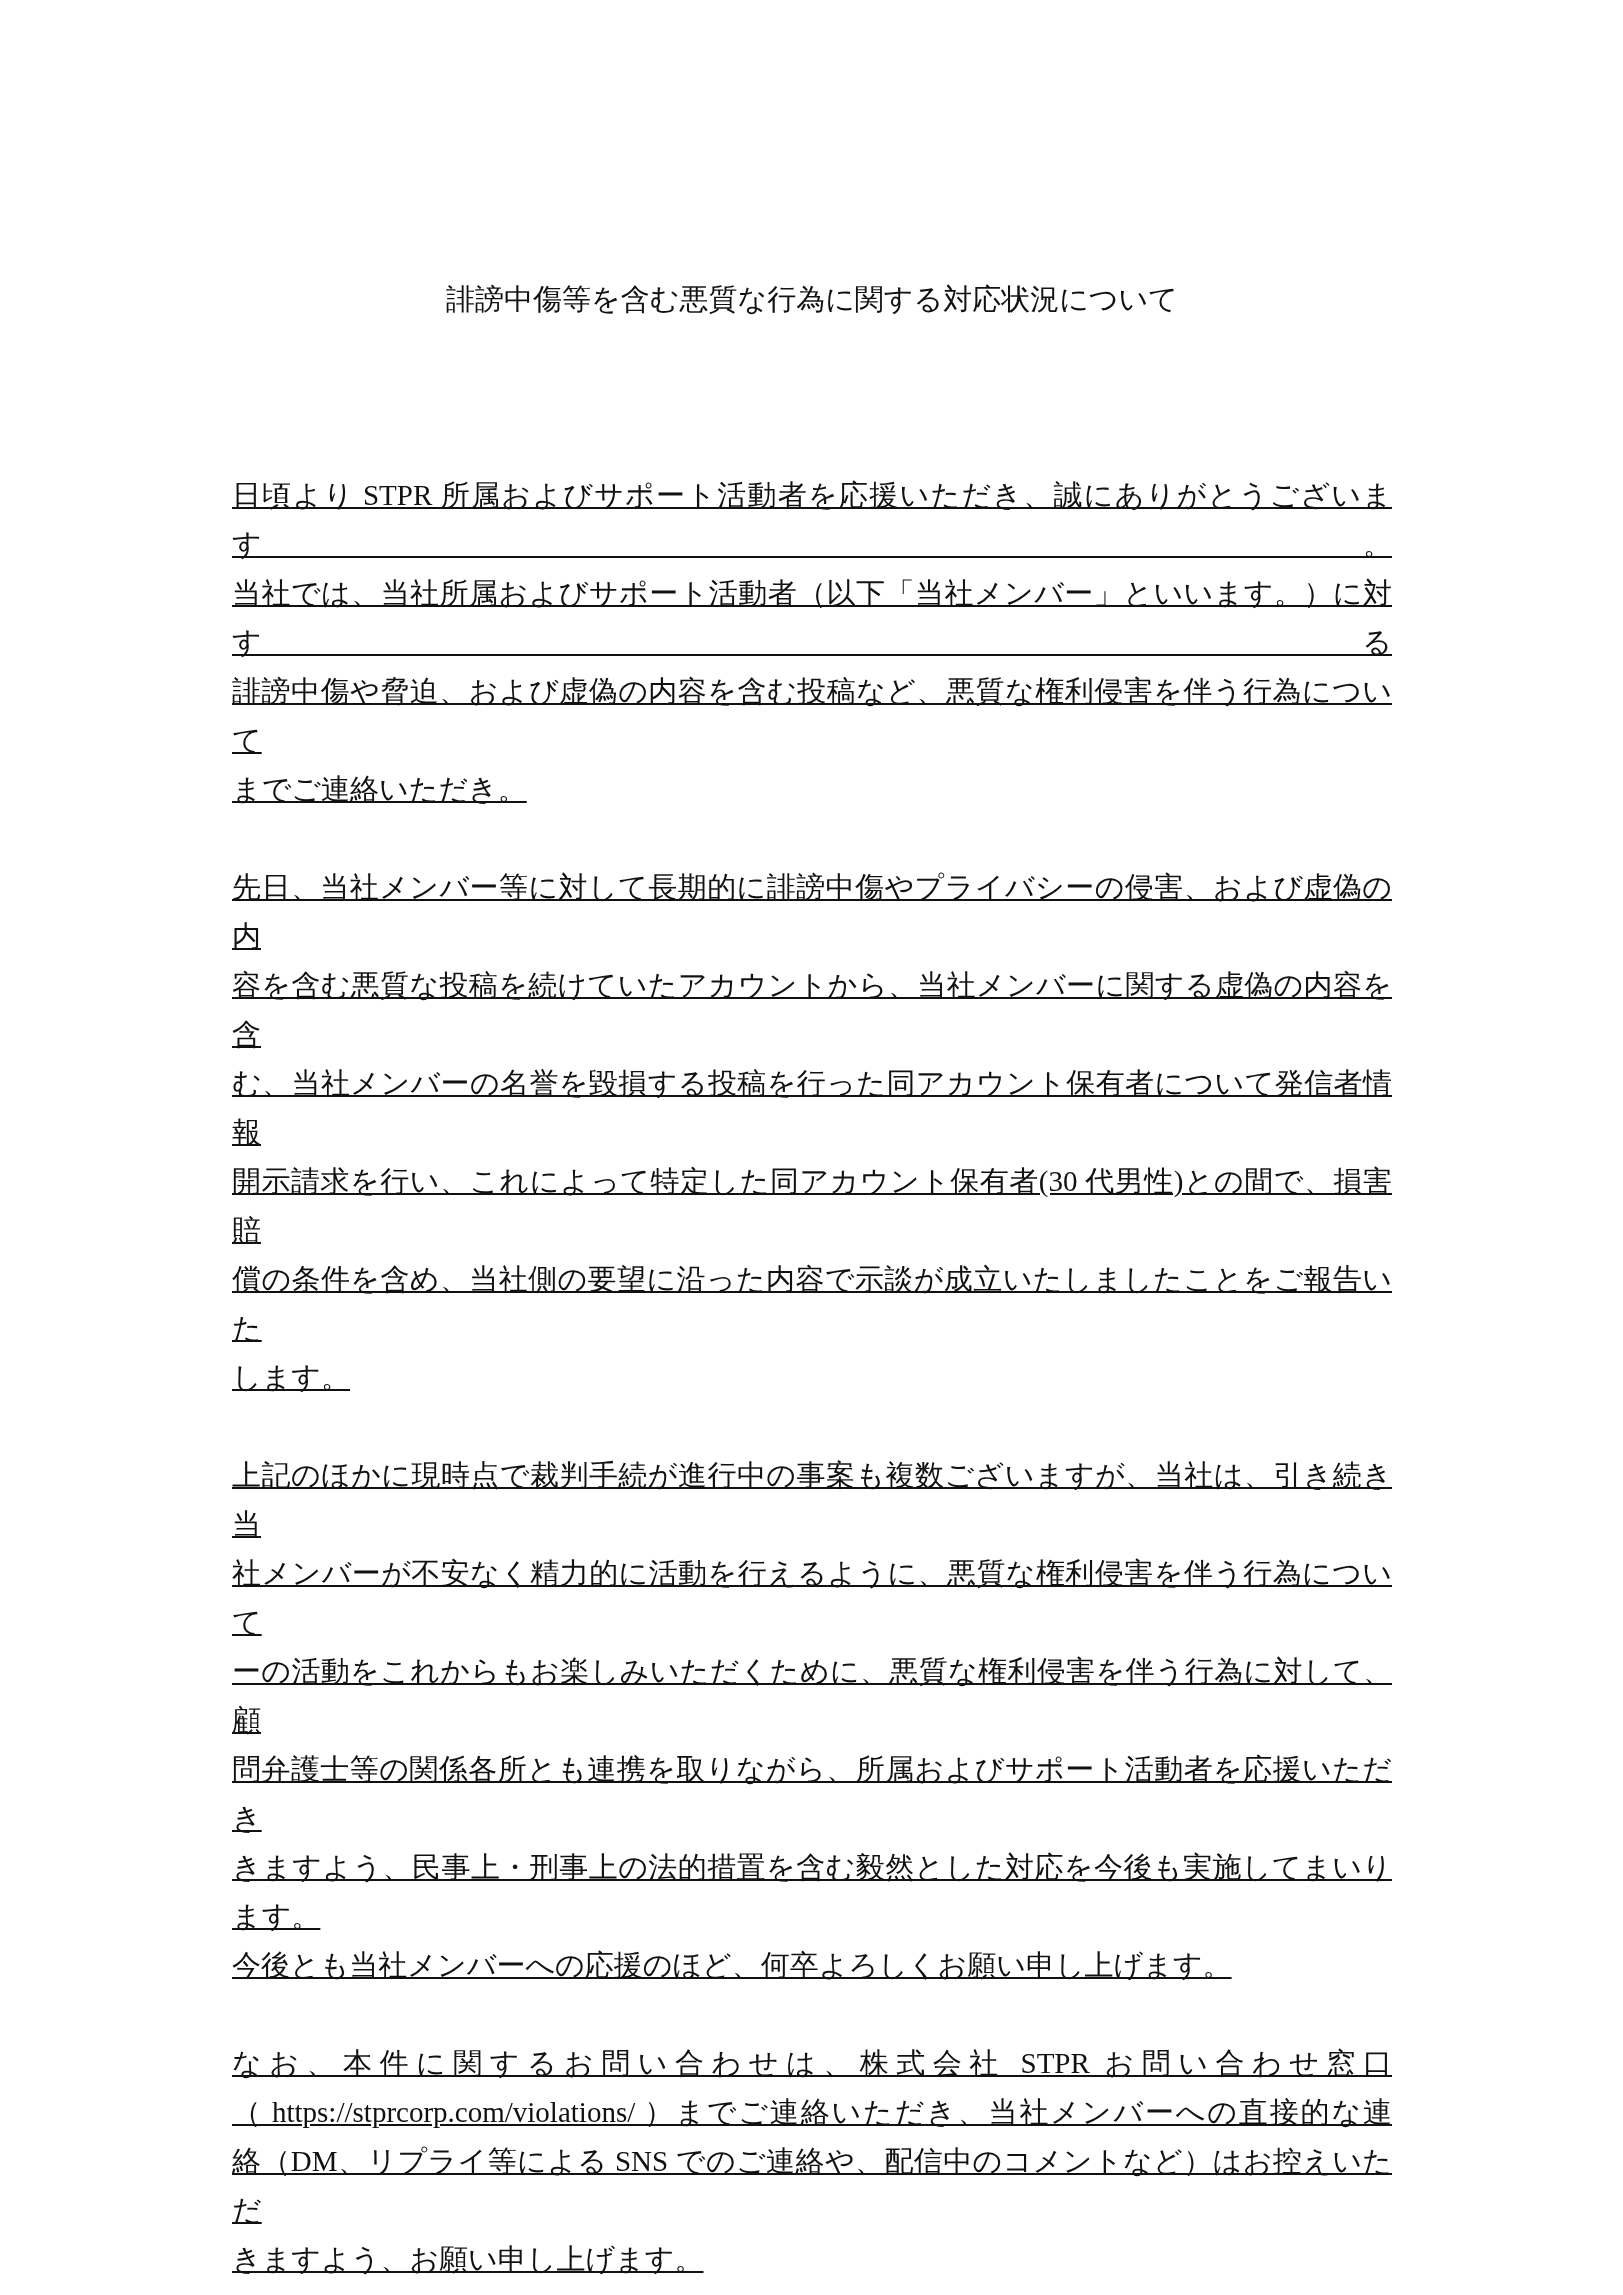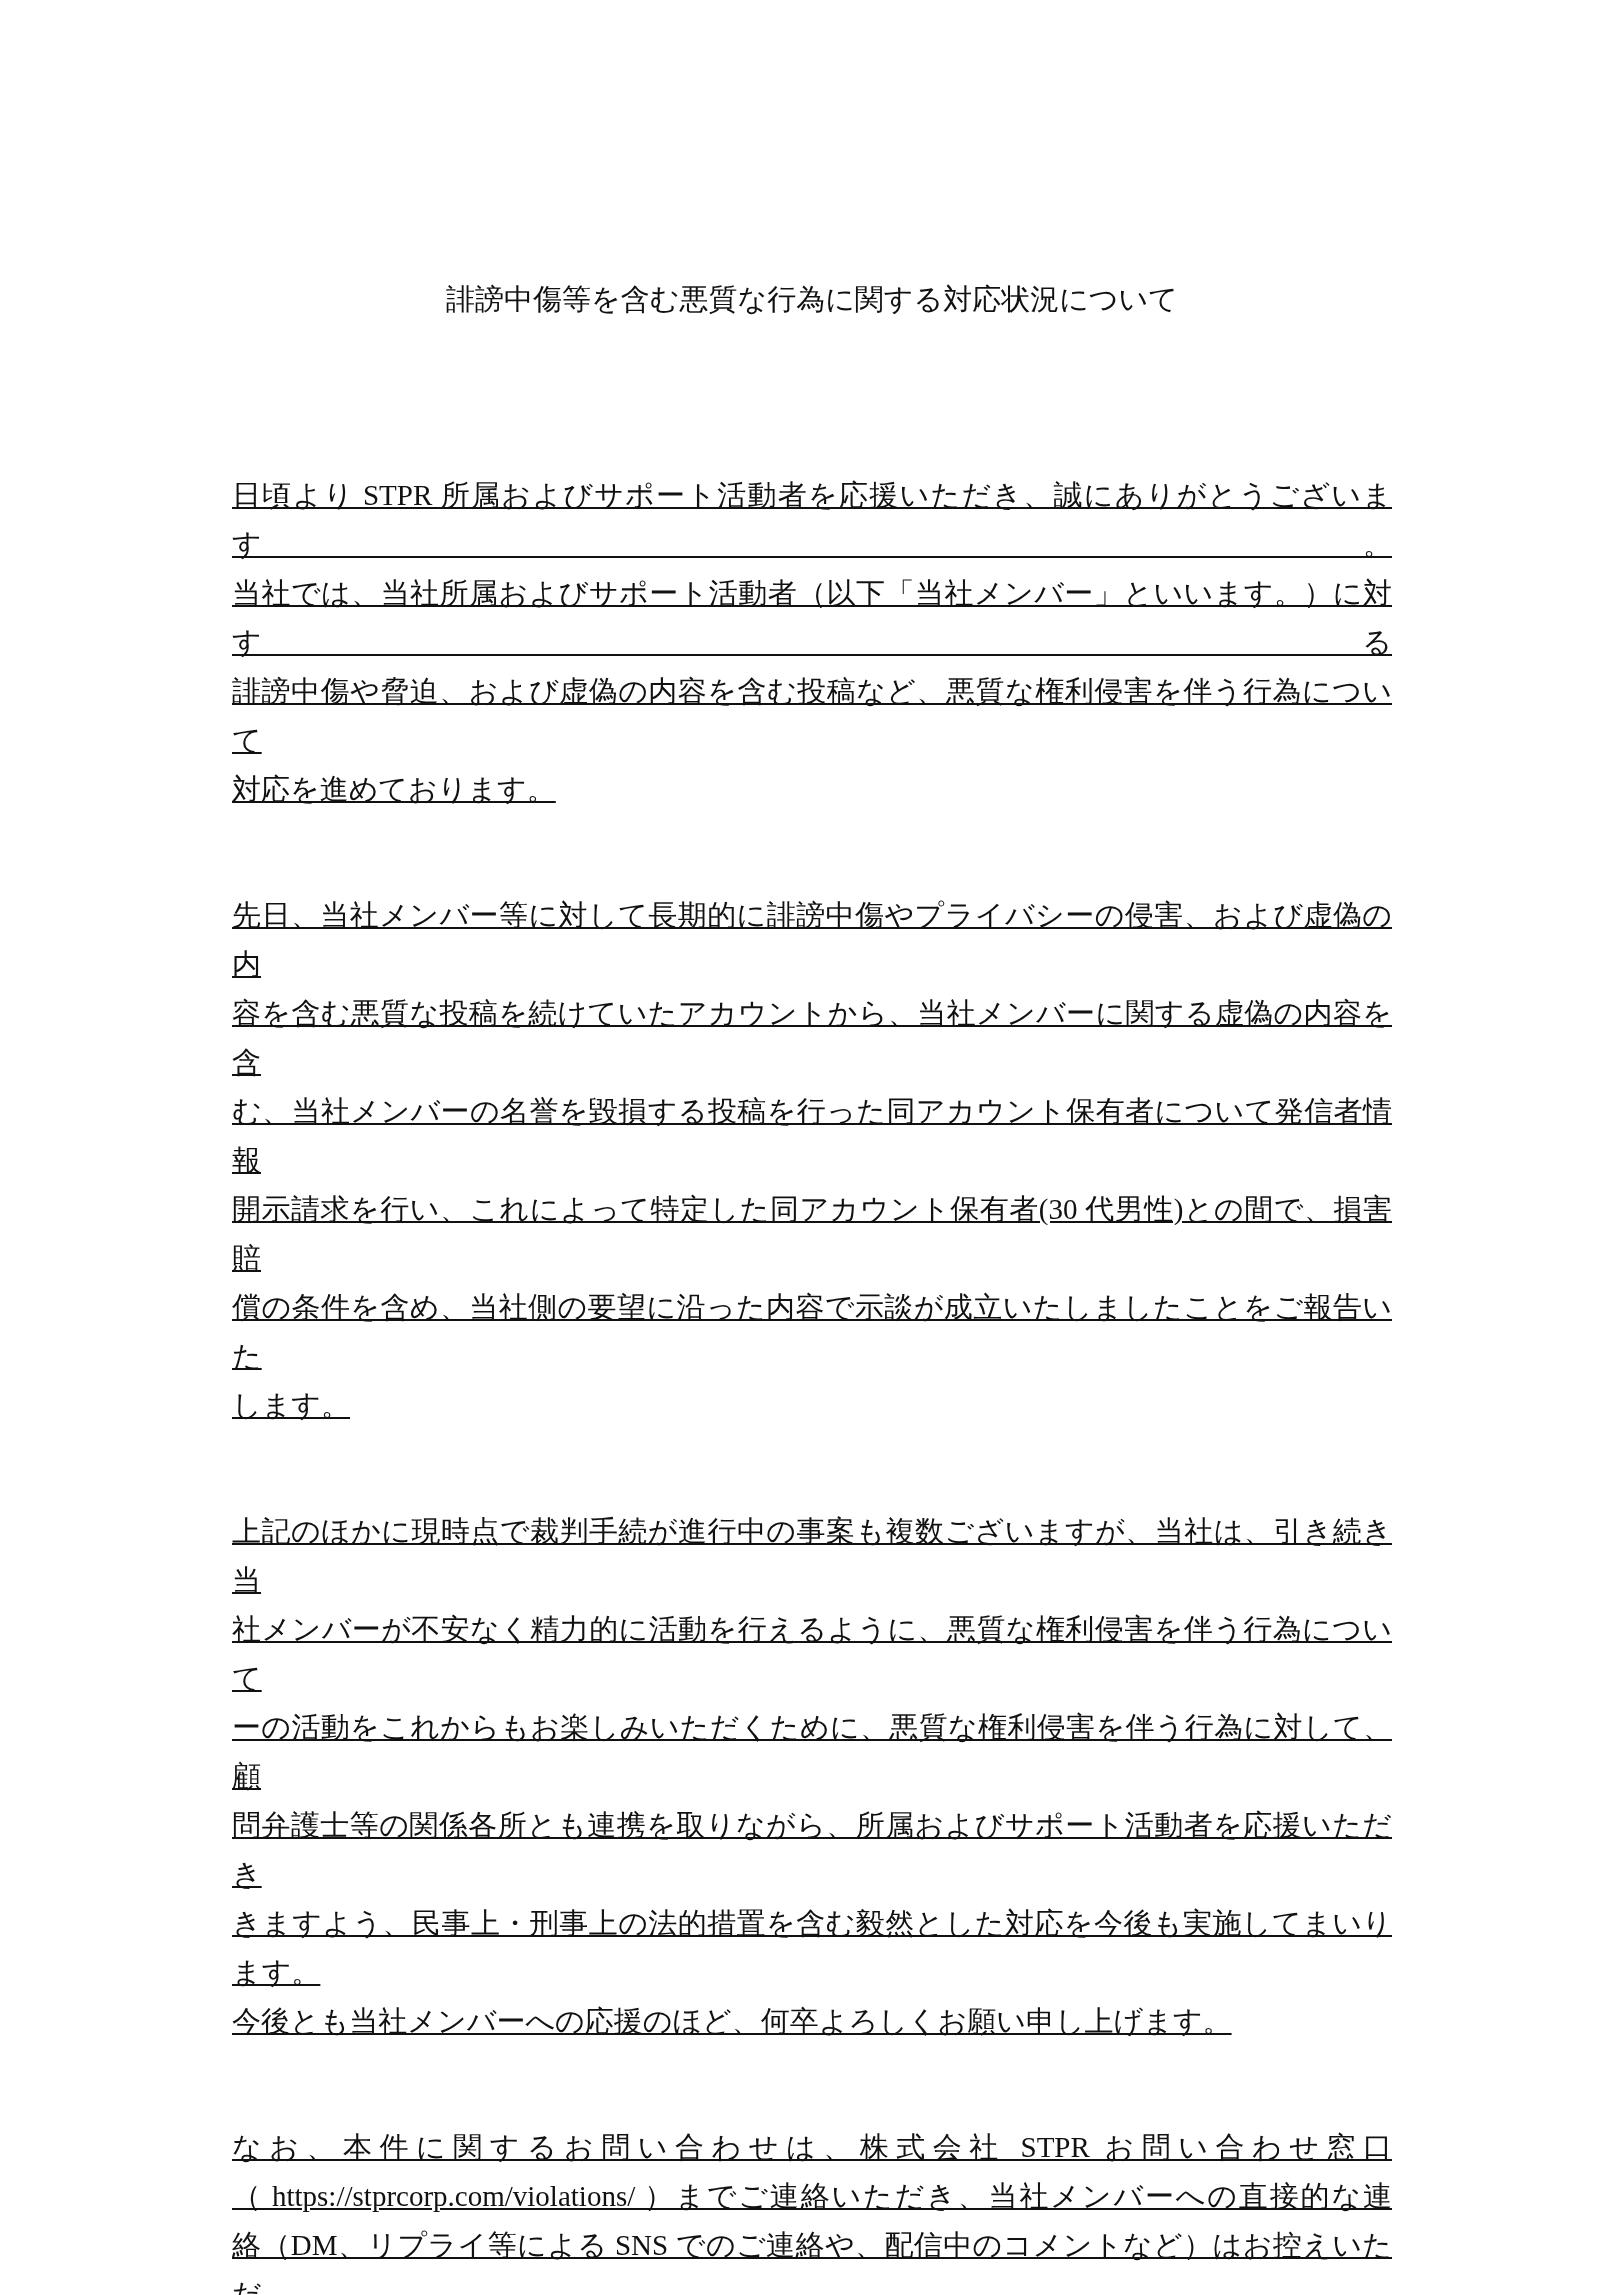--- a/index.html
+++ b/index.html
@@ -18,21 +18,21 @@
     font-size: 29px;
     color: #111111;
     overflow: hidden;
   }
   .doc-title {
     text-align: center;
     line-height: 49px;
     white-space: nowrap;
   }
   .para {
-    margin-top: 77px;
+    margin-top: 49px;
   }
   .para.first {
     margin-top: 147px;
   }
   .line {
     line-height: 49px;
     text-align: justify;
     text-align-last: justify;
     text-justify: inter-character;
     text-decoration: underline;
@@ -46,21 +46,21 @@
 <body>
 
 <div class="page">
 
   <div class="doc-title">誹謗中傷等を含む悪質な行為に関する対応状況について</div>
 
   <div class="para first">
     <div class="line">日頃より STPR 所属およびサポート活動者を応援いただき、誠にありがとうございます。</div>
     <div class="line">当社では、当社所属およびサポート活動者（以下「当社メンバー」といいます。）に対する</div>
     <div class="line">誹謗中傷や脅迫、および虚偽の内容を含む投稿など、悪質な権利侵害を伴う行為について</div>
-    <div class="line end">対応を進めております。</div>
+    <div class="line end">までご連絡いただき。</div>
   </div>
 
   <div class="para">
     <div class="line">先日、当社メンバー等に対して長期的に誹謗中傷やプライバシーの侵害、および虚偽の内</div>
     <div class="line">容を含む悪質な投稿を続けていたアカウントから、当社メンバーに関する虚偽の内容を含</div>
     <div class="line">む、当社メンバーの名誉を毀損する投稿を行った同アカウント保有者について発信者情報</div>
     <div class="line">開示請求を行い、これによって特定した同アカウント保有者(30 代男性)との間で、損害賠</div>
     <div class="line">償の条件を含め、当社側の要望に沿った内容で示談が成立いたしましたことをご報告いた</div>
     <div class="line end">します。</div>
   </div>

